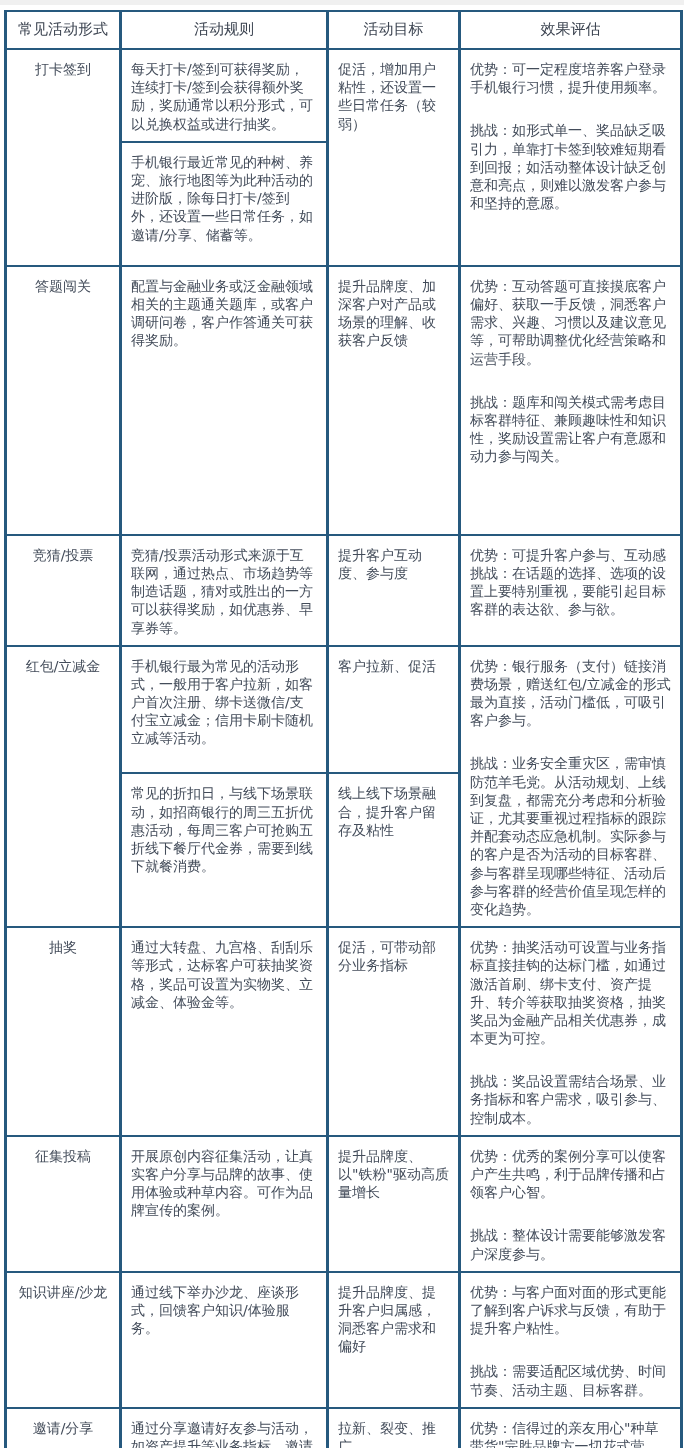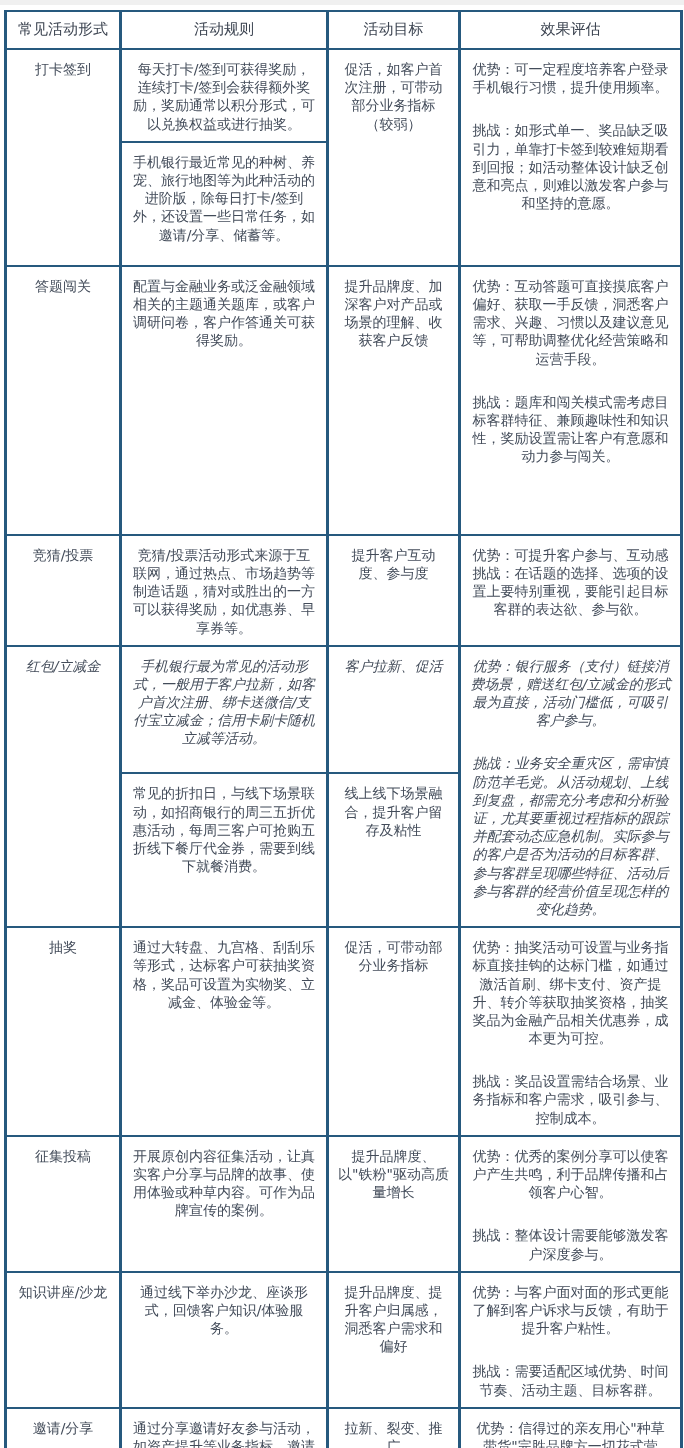--- a/index.html
+++ b/index.html
@@ -26,42 +26,41 @@
     border:2px solid var(--border-color);
     border-left-width:3px;
     border-right-width:3px;
     vertical-align:top;
     color:var(--text-color);
     font-size:14px;
     line-height:1.3;
     padding:10px 9px 8px 9px;
     word-break:break-all;
     overflow:hidden;
-    text-align:center;
   }
   th{
     font-weight:normal;
     text-align:center;
     vertical-align:middle;
     color:var(--header-color);
     font-size:15px;
     padding:6px 2px;
   }
   td.form-cell{
     text-align:center;
   }
   td p{margin:0;}
   td p + p{margin-top:25px;}
   td.eval-tight p + p{margin-top:0;}
   tr.hdr{height:38px;}
   tr.r1a{height:84px;}
   tr.r1b{height:124px;}
   tr.r2{height:269px;}
   tr.r3{height:89px;margin-top:16px;}
-  tr.r4a{height:118px;font-style:italic;}
+  tr.r4a{height:118px;}
   tr.r4b{height:142px;}
   tr.r5{height:188px;}
   tr.r6{height:110px;}
   tr.r7{height:112px;}
   tr.r8{height:178px;}
 </style>
 </head>
 <body>
 
 <div class="page">
@@ -80,21 +79,21 @@
         <th>活动规则</th>
         <th>活动目标</th>
         <th>效果评估</th>
       </tr>
     </thead>
     <tbody>
 
       <tr class="r1a">
         <td class="form-cell" rowspan="2">打卡签到</td>
         <td>每天打卡/签到可获得奖励，连续打卡/签到会获得额外奖励，奖励通常以积分形式，可以兑换权益或进行抽奖。</td>
-        <td rowspan="2">促活，如客户首次注册，可带动部分业务指标（较弱）</td>
+        <td rowspan="2">促活，增加用户粘性，还设置一些日常任务（较弱）</td>
         <td rowspan="2">
           <p>优势：可一定程度培养客户登录手机银行习惯，提升使用频率。</p>
           <p>挑战：如形式单一、奖品缺乏吸引力，单靠打卡签到较难短期看到回报；如活动整体设计缺乏创意和亮点，则难以激发客户参与和坚持的意愿。</p>
         </td>
       </tr>
       <tr class="r1b">
         <td>手机银行最近常见的种树、养宠、旅行地图等为此种活动的进阶版，除每日打卡/签到外，还设置一些日常任务，如邀请/分享、储蓄等。</td>
       </tr>
 
       <tr class="r2">

